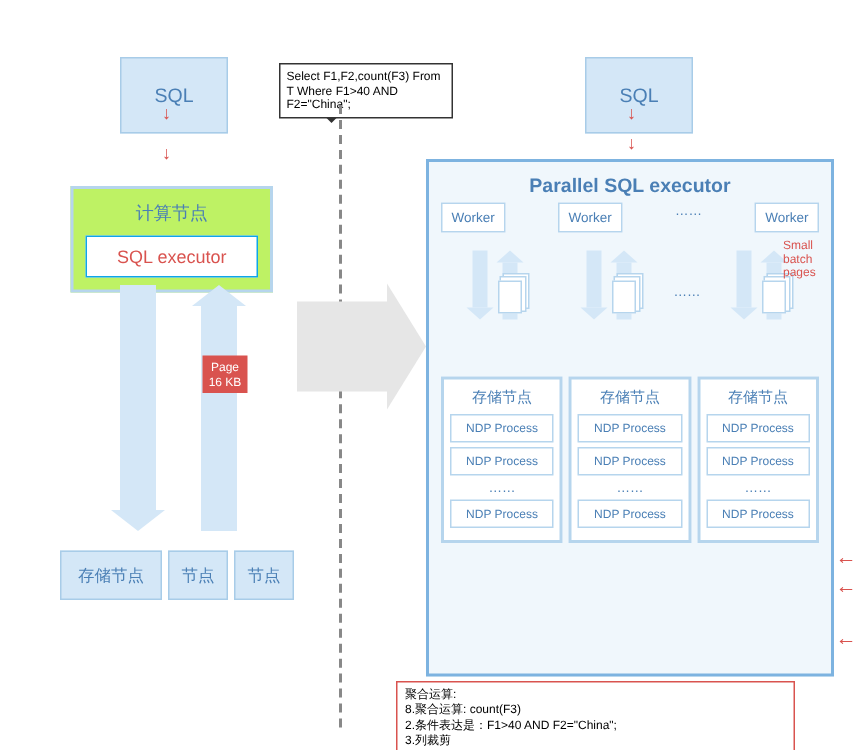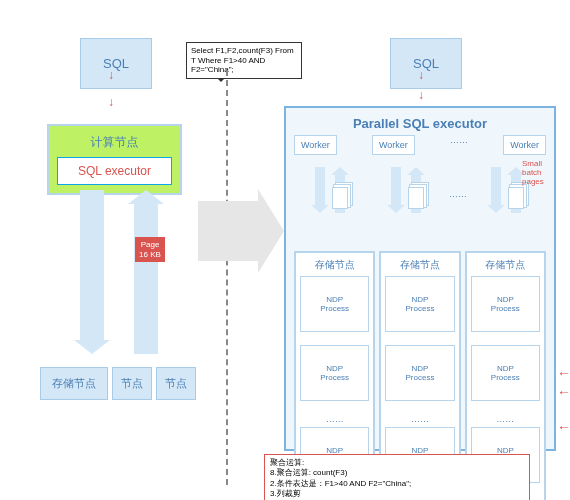--- a/index.html
+++ b/index.html
@@ -30,21 +30,21 @@
 .sm-arr{position:absolute;width:10px;height:38px;background:#d4e7f7}
 .sm-down{left:18px;top:0}
 .sm-down::after{content:"";position:absolute;bottom:-8px;left:-4px;border:9px solid transparent;border-top:8px solid #d4e7f7;border-bottom:none}
 .sm-up{left:38px;top:8px}
 .sm-up::before{content:"";position:absolute;top:-8px;left:-4px;border:9px solid transparent;border-bottom:8px solid #d4e7f7;border-top:none}
 .stack{position:absolute;left:35px;top:20px;width:16px;height:22px;background:#fff;border:1px solid #b6d5ed;box-shadow:2px -2px 0 #fff,2px -2px 0 1px #b6d5ed,4px -4px 0 #fff,4px -4px 0 1px #b6d5ed}
 .small-batch{position:absolute;color:#d9534f;font-size:8px;line-height:1.1;right:14px;top:160px;width:34px}
 .storage-row{display:flex;justify-content:space-between;gap:4px}
 .storage-col{border:2px solid #b6d5ed;background:#fff;padding:5px 4px;width:84px;text-align:center}
 .storage-title{color:#4a7fb5;font-size:10px;margin-bottom:4px}
-.ndp{border:1px solid #b6d5ed;background:#fff;color:#4a7fb5;font-size:8px;padding:18px;margin-bottom:13px;position:relative}
+.ndp{border:1px solid #b6d5ed;background:#fff;color:#4a7fb5;font-size:8px;padding:4px;margin-bottom:3px;position:relative}
 .push-box{position:absolute;left:264px;top:454px;width:266px;border:1px solid #d9534f;padding:3px 5px;font-size:8px;line-height:1.3;background:#fff}
 .red-arrow{position:absolute;color:#d9534f;font-size:14px;font-weight:bold}
 .red-down{position:absolute;font-size:12px;color:#d9534f}
 </style>
 </head>
 <body>
 
 <div class="sql-btn" style="left:80px;top:38px">SQL</div>
 <div class="red-down" style="left:108px;top:68px">↓</div>
 <div class="red-down" style="left:108px;top:95px">↓</div>

